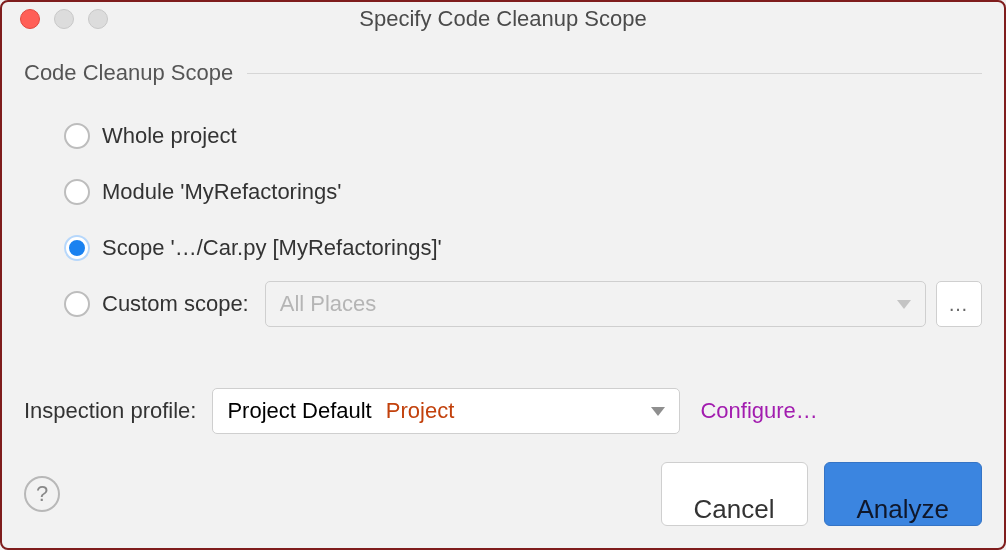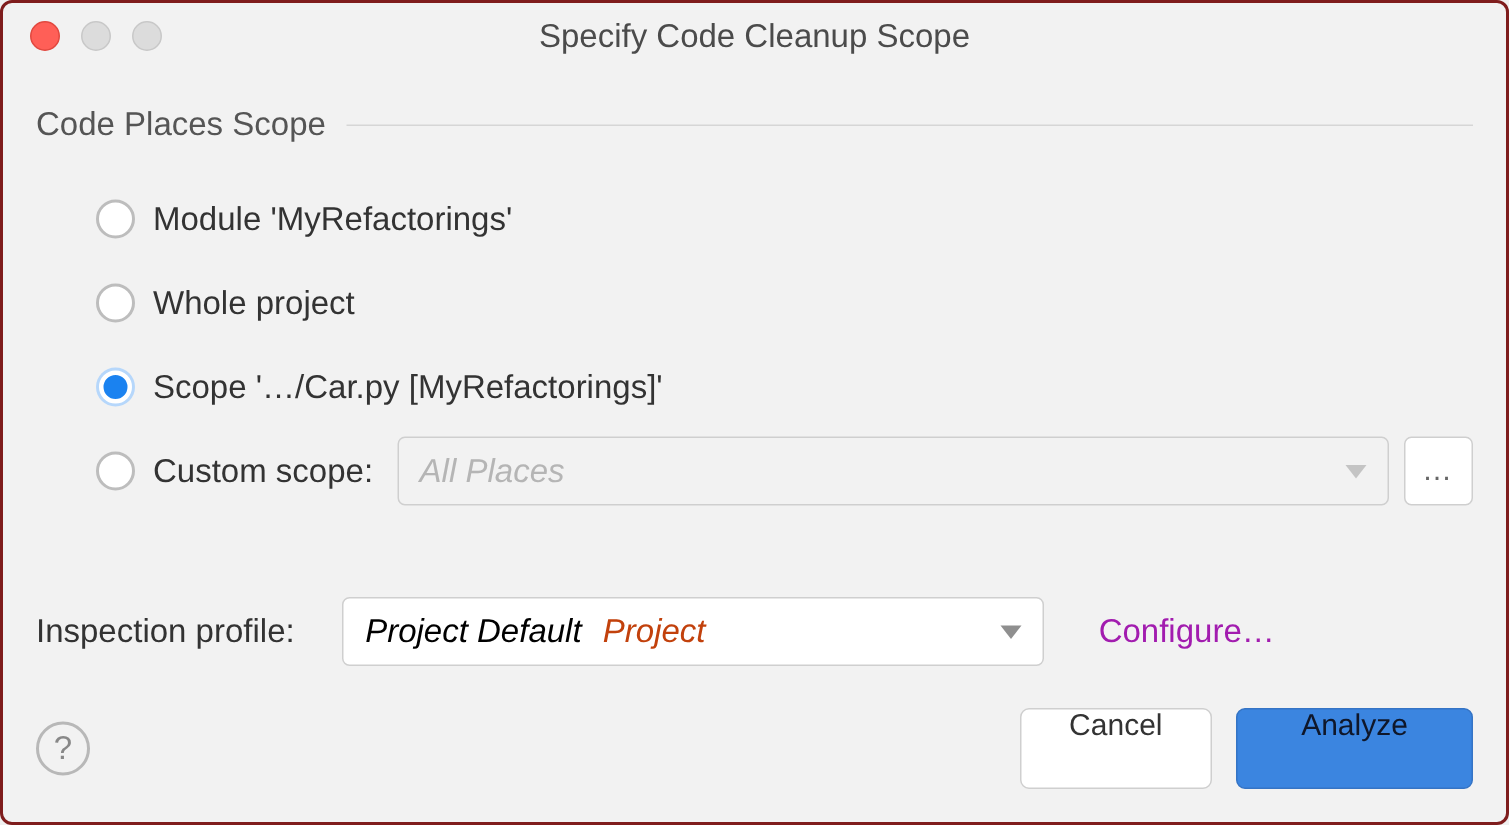--- a/index.html
+++ b/index.html
@@ -120,21 +120,20 @@
       padding: 0 14px;
       position: relative;
     }
     .dropdown.disabled {
       background: #f2f2f2;
       color: #b5b5b5;
     }
     .dropdown .dd-text {
       font-size: 22px;
       flex: 1;
-      font-style: italic;
     }
     .dropdown .dd-text .secondary {
       color: #c2410c;
       margin-left: 8px;
     }
     .dd-caret {
       width: 0; height: 0;
       border-left: 7px solid transparent;
       border-right: 7px solid transparent;
       border-top: 9px solid #8f8f8f;
@@ -153,21 +152,20 @@
       align-items: center;
       justify-content: center;
       font-size: 20px;
       color: #666;
       letter-spacing: 2px;
     }
     .profile-row {
       display: flex;
       align-items: center;
       margin-top: 36px;
-      gap: 16px;
     }
     .profile-label {
       font-size: 22px;
       color: #333;
       margin-right: 16px;
       white-space: nowrap;
     }
     .profile-row .dropdown {
       max-width: 468px;
     }
@@ -189,26 +187,26 @@
       border-radius: 50%;
       color: #888;
       background: transparent;
       font-size: 22px;
       display: flex;
       align-items: center;
       justify-content: center;
     }
     .spacer { flex: 1; }
     .btn {
-      height: 54px;
+      height: 64px;
       padding: 0 32px;
       border-radius: 6px;
-      font-size: 20px;
-      display: flex;
-      align-items: flex-start;
+      font-size: 26px;
+      display: flex;
+      align-items: flex-end;
       justify-content: center;
       margin-left: 16px;
     }
     .btn.secondary {
       background: #fff;
       border: 1px solid #cfcfcf;
       color: #333;
     }
     .btn.primary {
       background: #3b85e0;
@@ -226,32 +224,32 @@
       <div class="tl red"></div>
       <div class="tl gray1"></div>
       <div class="tl gray2"></div>
     </div>
     <div class="title">Specify Code Cleanup Scope</div>
   </div>
 
   <div class="content">
     <div class="group">
       <div class="group-header">
-        <span class="group-title">Code Places Scope</span>
+        <span class="group-title">Code Cleanup Scope</span>
         <div class="group-line"></div>
+      </div>
+
+      <div class="radio-row">
+        <div class="radio"></div>
+        <span class="radio-label">Whole project</span>
       </div>
 
       <div class="radio-row">
         <div class="radio"></div>
         <span class="radio-label">Module 'MyRefactorings'</span>
-      </div>
-
-      <div class="radio-row">
-        <div class="radio"></div>
-        <span class="radio-label">Whole project</span>
       </div>
 
       <div class="radio-row">
         <div class="radio selected"></div>
         <span class="radio-label">Scope '…/Car.py [MyRefactorings]'</span>
       </div>
 
       <div class="radio-row custom-row">
         <div class="radio"></div>
         <span class="radio-label">Custom scope:</span>

